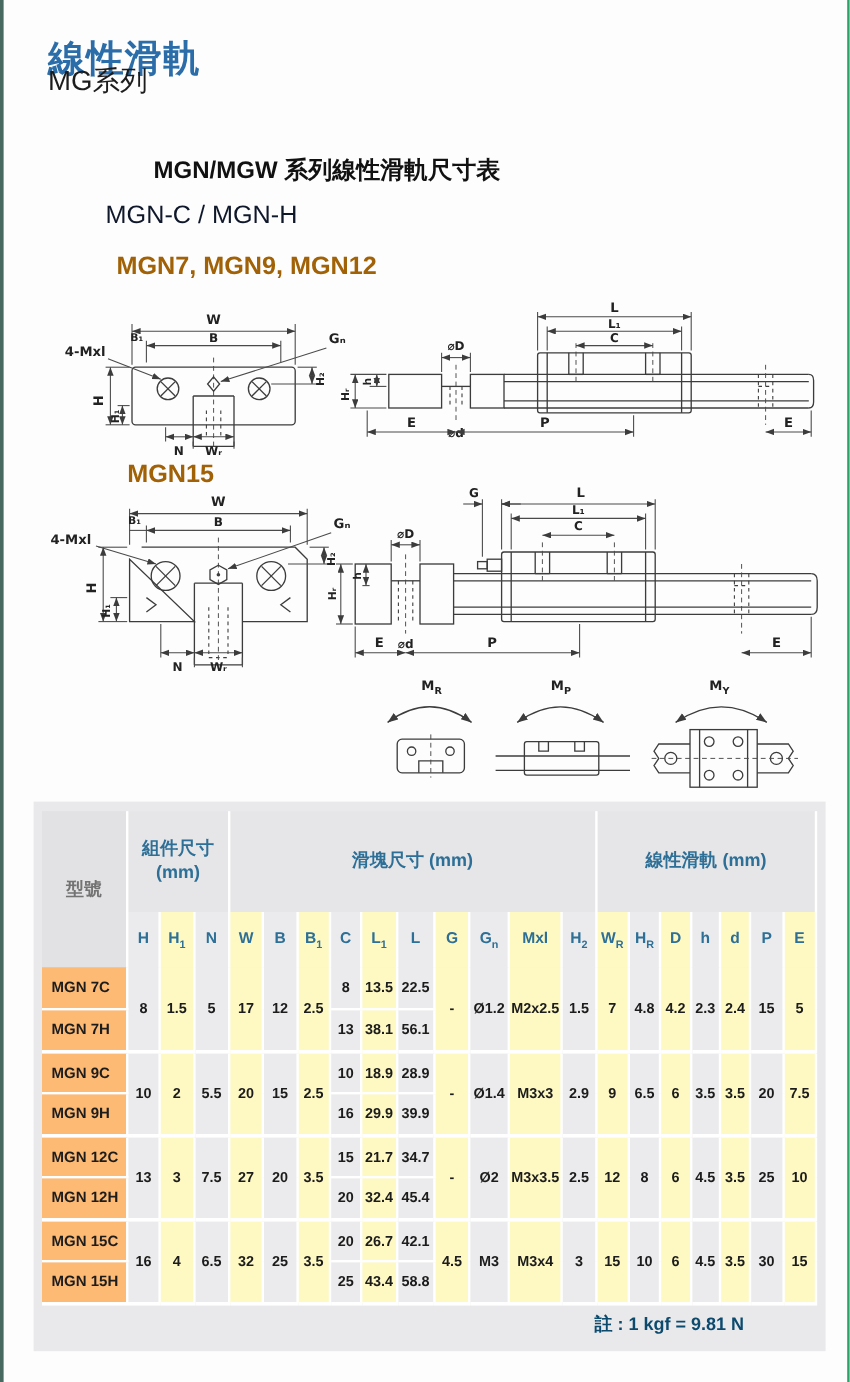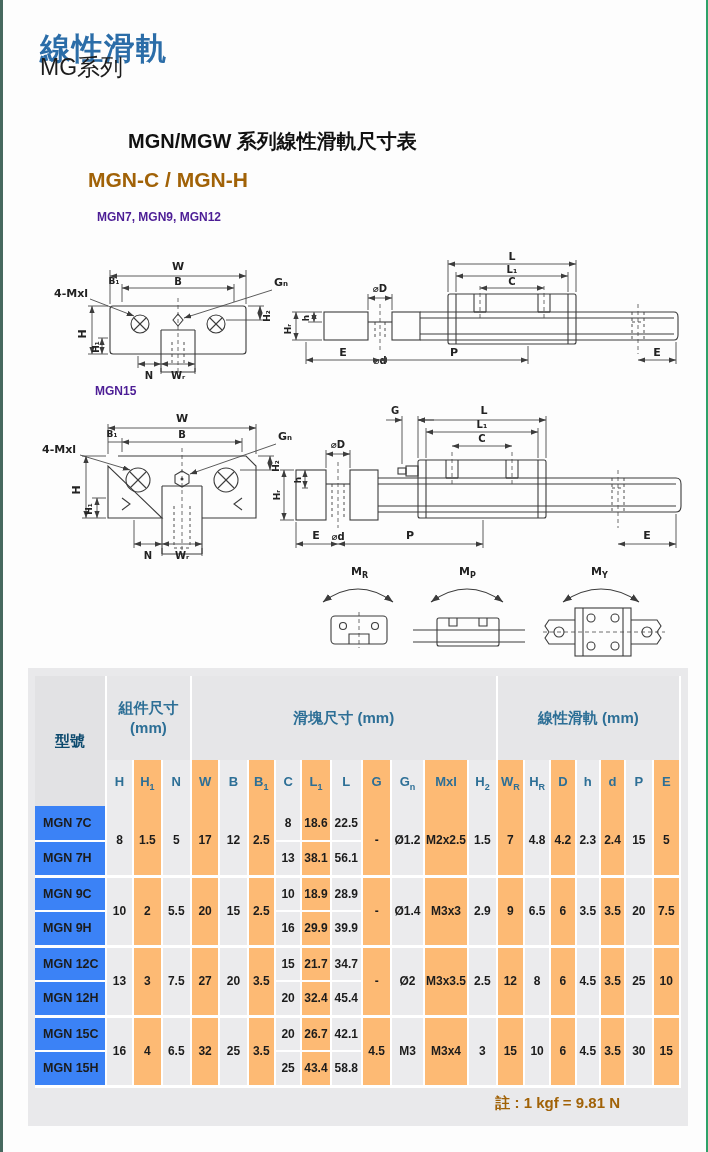--- a/index.html
+++ b/index.html
@@ -3,49 +3,49 @@
 <meta charset="utf-8">
 <style>
   html,body{margin:0;padding:0;}
   body{width:708px;height:1152px;position:relative;background:#fdfdfd;font-family:"Liberation Sans",sans-serif;overflow:hidden;}
   .edge-left{position:absolute;left:0;top:0;width:3px;height:1152px;background:#47695f;}
   .edge-right{position:absolute;right:0;top:0;width:2px;height:1152px;background:#2ea169;}
   .abs{position:absolute;}
   .page-title{left:40px;top:28px;font-size:31px;font-weight:700;color:#2b6da8;letter-spacing:1px;}
   .page-series{left:40px;top:52px;font-size:23px;color:#1c1c1c;}
   .tbl-title{left:128px;top:128px;font-size:20px;font-weight:700;color:#111;}
-  .sub-title{left:88px;top:168px;font-size:21px;font-weight:700;color:#a16207;}
-  .grp-label{font-size:12px;font-weight:700;color:#4c1d95;}
+  .sub-title{left:88px;top:168px;font-size:21px;font-weight:400;color:#0f172a;}
+  .grp-label{font-size:21px;font-weight:700;color:#a16207;}
   .g1{left:97px;top:210px;}
-  .g2{left:95px;top:384px;}
+  .g2{left:106px;top:384px;}
   svg{position:absolute;overflow:visible;}
   svg .ln{stroke:#3c3c3c;stroke-width:1.1;fill:none;}
   svg .dim{stroke:#4a4a4a;stroke-width:0.9;fill:none;}
   svg .dash{stroke:#4a4a4a;stroke-width:0.8;fill:none;stroke-dasharray:4 3;}
   svg .hdash{stroke:#3c3c3c;stroke-width:0.9;fill:none;stroke-dasharray:3 3;}
   svg text{font-family:"DejaVu Sans",sans-serif;font-size:11px;font-weight:600;fill:#222;}
   svg text.s9{font-size:9px;}
   svg text.s10{font-size:10px;}
   svg text.sub{font-size:8px;}
   
   .panel{position:absolute;left:28px;top:668px;width:660px;height:458px;background:#e9e9eb;box-sizing:border-box;padding:8px 7px 0 7px;}
   table.dims{border-collapse:collapse;table-layout:fixed;width:646px;}
   table.dims th,table.dims td{padding:0;text-align:center;vertical-align:middle;border:0;border-right:2px solid #fff;}
   .hrow1 th{height:84px;border-bottom:2px solid #fff;background:#e6e6e8;}
   .hrow2 th{height:46px;border-bottom:3px solid #fff;font-size:13px;font-weight:700;color:#2d6f96;}
-  th.type{background:#e2e2e4;font-size:15px;font-weight:700;color:#0c4a6e;text-align:left;padding-left:12px;border-bottom:3px solid #fff;}
+  th.type{background:#e2e2e4;font-size:15px;font-weight:700;color:#737373;text-align:left;padding-left:12px;border-bottom:3px solid #fff;}
   th.ghead{font-size:15px;font-weight:700;color:#2d6f96;white-space:pre-line;line-height:1.35;}
   td{font-size:12px;font-weight:700;color:#1c1c1c;}
   tr.dr{height:35px;}
   .lite{background:#ebebed;}
-  .dark{background:#fdba74;}
-  .mod{background:#3b82f6;text-align:left !important;padding-left:8px !important;font-size:12.5px;}
+  .dark{background:#fef9c3;}
+  .mod{background:#fdba74;text-align:left !important;padding-left:8px !important;font-size:12.5px;}
   .cb{border-bottom:2px solid #fff !important;}
   .gb{border-bottom:3px solid #fff !important;}
-  .note{position:absolute;right:88px;top:1094px;font-size:15px;font-weight:600;color:#a16207;}
+  .note{position:absolute;right:88px;top:1094px;font-size:15px;font-weight:600;color:#0c4a6e;}
   sub{font-size:9px;}
 </style>
 </head>
 <body>
 
 <div class="edge-left"></div>
 <div class="edge-right"></div>
 
 <div class="abs page-title">線性滑軌</div>
 <div class="abs page-series">MG系列</div>
@@ -406,21 +406,21 @@
 
     <tr class="dr">
       <td class="mod cb">MGN 7C</td>
       <td class="lite gb" rowspan="2">8</td>
       <td class="dark gb" rowspan="2">1.5</td>
       <td class="lite gb" rowspan="2">5</td>
       <td class="dark gb" rowspan="2">17</td>
       <td class="lite gb" rowspan="2">12</td>
       <td class="dark gb" rowspan="2">2.5</td>
       <td class="lite cb">8</td>
-      <td class="dark cb">18.6</td>
+      <td class="dark cb">13.5</td>
       <td class="lite cb">22.5</td>
       <td class="dark gb" rowspan="2">-</td>
       <td class="lite gb" rowspan="2">Ø1.2</td>
       <td class="dark gb" rowspan="2">M2x2.5</td>
       <td class="lite gb" rowspan="2">1.5</td>
       <td class="dark gb" rowspan="2">7</td>
       <td class="lite gb" rowspan="2">4.8</td>
       <td class="dark gb" rowspan="2">4.2</td>
       <td class="lite gb" rowspan="2">2.3</td>
       <td class="dark gb" rowspan="2">2.4</td>

